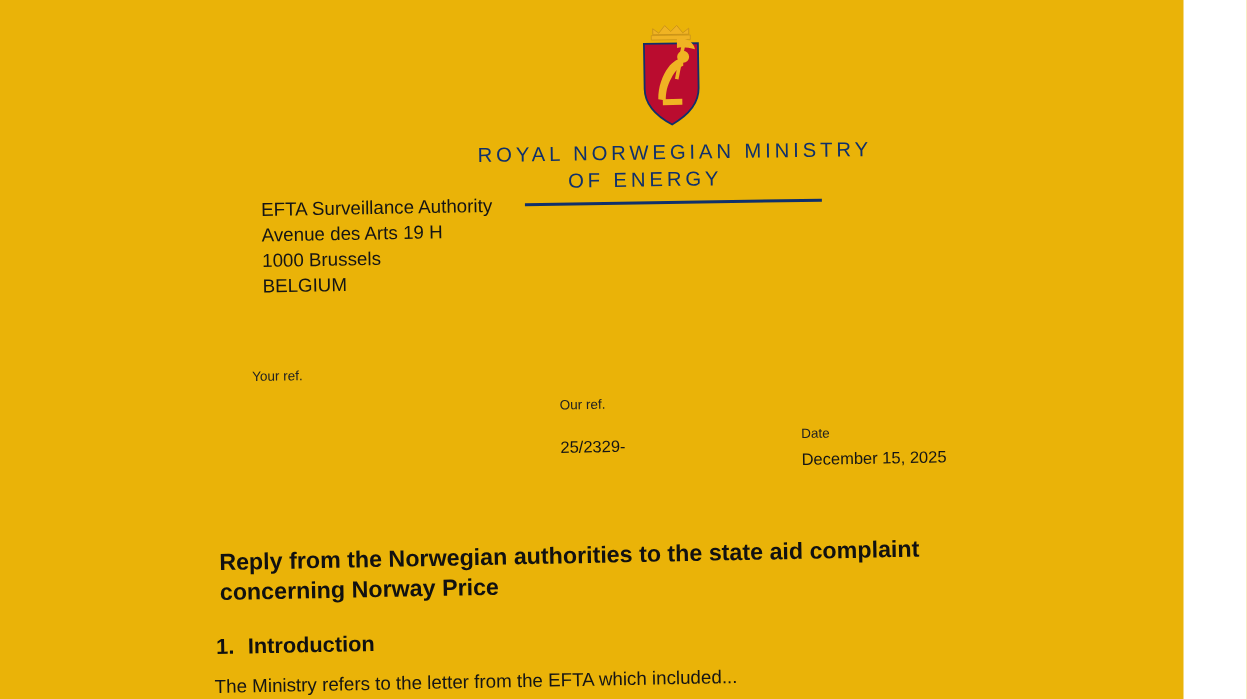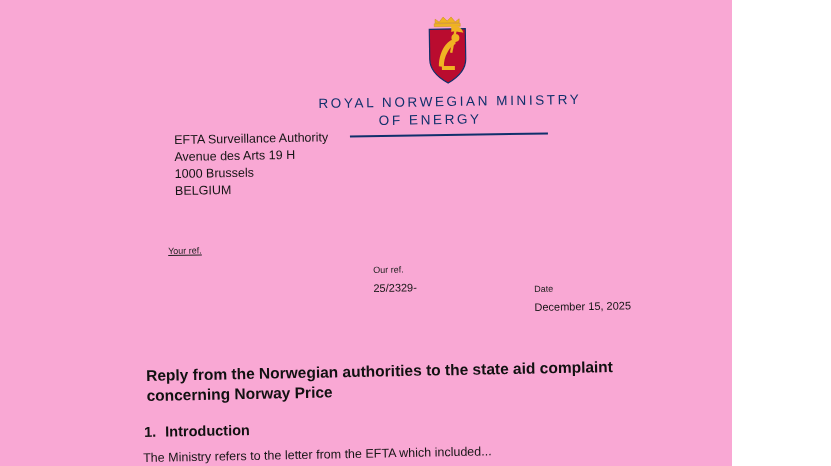--- a/index.html
+++ b/index.html
@@ -10,23 +10,23 @@
   body {
     width: 831px;
     height: 466px;
     overflow: hidden;
     font-family: "Liberation Sans", sans-serif;
     color: #1a1a1a;
   }
 
   .page {
     position: relative;
-    width: 732px;
+    width: 789px;
     height: 466px;
-    background: #f9a8d4;
+    background: #eab308;
     overflow: hidden;
   }
 
   
   .letterhead {
     position: absolute;
     left: 318px;
     top: 14px;
     width: 260px;
     text-align: center;
@@ -80,34 +80,33 @@
 
   
   .ref-your {
     position: absolute;
     left: 168px;
     top: 246px;
     transform: rotate(-1.0deg);
     transform-origin: 0 0;
     font-size: 9px;
     color: #222;
-    text-decoration: underline;
   }
   .ref-our {
     position: absolute;
     left: 373px;
     top: 265px;
     transform: rotate(-1.0deg);
     transform-origin: 0 0;
     font-size: 9px;
     color: #222;
   }
   .ref-our .val {
     font-size: 11px;
-    margin-top: 7px;
+    margin-top: 18px;
     color: #151515;
   }
   .ref-date {
     position: absolute;
     left: 534px;
     top: 284px;
     transform: rotate(-1.0deg);
     transform-origin: 0 0;
     font-size: 9px;
     color: #222;

